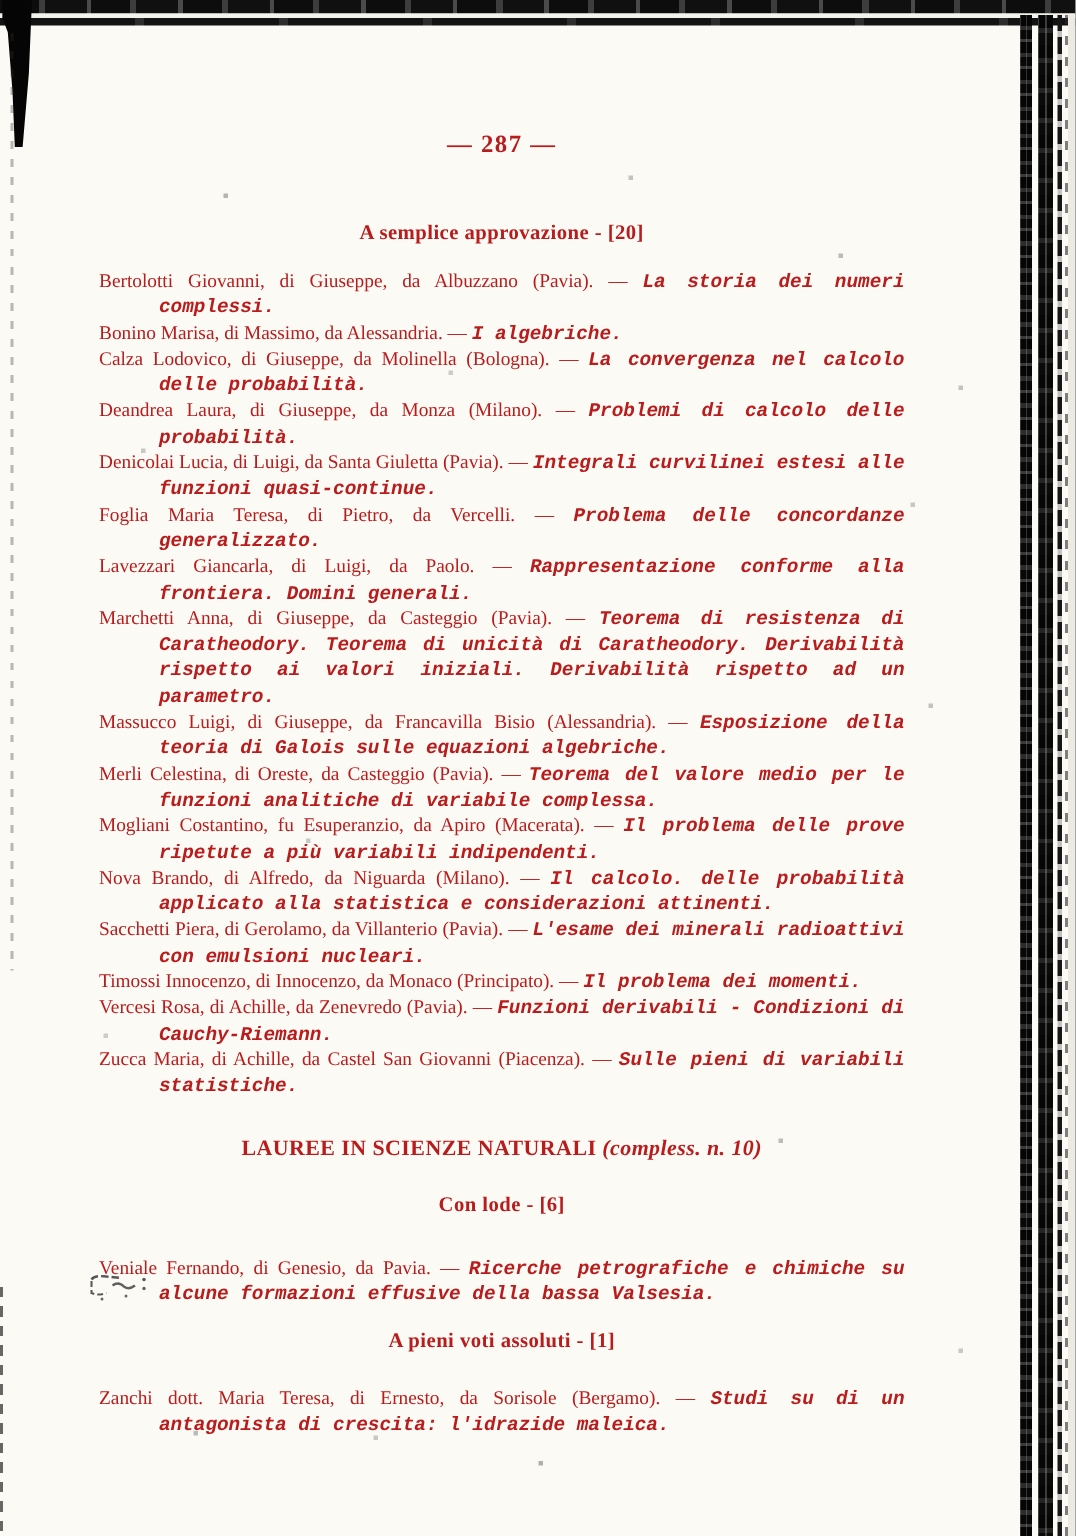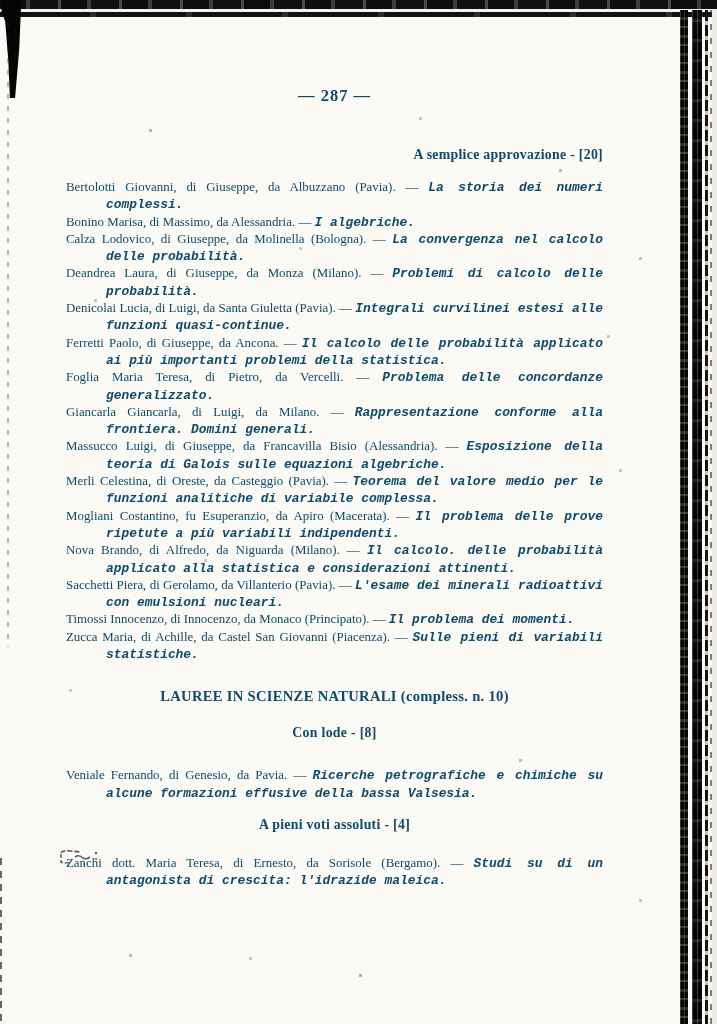--- a/index.html
+++ b/index.html
@@ -2,21 +2,21 @@
 <html><head>
 <meta charset="utf-8">
 <style>
   html,body{margin:0;padding:0;background:#555;}
   .page{
     position:relative;
     width:717px;height:1024px;
     background:#fbfaf5;
     overflow:hidden;
     font-family:"Liberation Serif", serif;
-    color:#0c4a6e;
+    color:#b91c1c;
     margin:0 auto;
   }
   
   .topbar1{position:absolute;left:0;top:0;width:717px;height:9px;
     background:repeating-linear-gradient(90deg,#0d0d0d 0 26px,#3d3d3d 26px 30px,#101010 30px 58px,#4a4a4a 58px 61px);}
   .topbar2{position:absolute;left:0;top:9px;width:717px;height:3px;background:#f3f2ec;}
   .topbar3{position:absolute;left:0;top:12px;width:717px;height:5px;
     background:repeating-linear-gradient(90deg,#131313 0 90px,#2e2e2e 90px 96px);}
   .left-blob{position:absolute;left:0;top:0;width:26px;height:98px;background:#050505;
     clip-path:polygon(18% 0,82% 0,74% 50%,58% 100%,38% 100%,32% 62%,20% 22%,6% 12%,6% 0);}
@@ -46,22 +46,22 @@
       520px 760px 0 1px rgba(0,0,0,.25), 130px 955px 0 1px rgba(0,0,0,.25),
       360px 975px 0 1px rgba(0,0,0,.3), 250px 958px 0 1px rgba(0,0,0,.2),
       640px 900px 0 1px rgba(0,0,0,.2), 70px 690px 0 1px rgba(0,0,0,.18),
       608px 336px 0 1px rgba(0,0,0,.2);}
   .smudge{position:absolute;left:59px;top:848px;width:54px;height:20px;opacity:.8;filter:blur(.3px);}
   
   .content{position:absolute;left:66px;top:86px;width:537px;}
   .pageno{text-align:center;font-weight:bold;font-size:16.5px;letter-spacing:1px;}
   section{margin:0;}
   .heading{margin:0;text-align:center;font-weight:bold;font-size:13.8px;letter-spacing:.3px;}
-  .heading .h-italic{font-weight:bold;}
-  #sections section:nth-of-type(1) .heading{margin-top:41px;margin-bottom:16px;text-align:right;}
+  .heading .h-italic{font-style:italic;font-weight:bold;}
+  #sections section:nth-of-type(1) .heading{margin-top:41px;margin-bottom:16px;}
   #sections section:nth-of-type(2) .heading{margin-top:25px;font-size:14.6px;}
   #sections section:nth-of-type(3) .heading{margin-top:20px;margin-bottom:26px;}
   #sections section:nth-of-type(4) .heading{margin-top:15px;margin-bottom:22px;}
   .entries{margin:0;}
   .entry{margin:0;font-size:12.9px;line-height:16.3px;text-align:justify;
     padding-left:40px;text-indent:-40px;}
   .entry .ethesis{font-style:italic;font-weight:bold;font-family:Liberation Mono, monospace;}
 </style>
 </head>
 <body>
@@ -101,58 +101,59 @@
   <p class="entry"><span class="ename">Bonino Marisa, di Massimo, da Alessandria.</span><span class="dash"> — </span><span class="ethesis">I algebriche.</span></p>
 
 
   <p class="entry"><span class="ename">Calza Lodovico, di Giuseppe, da Molinella (Bologna).</span><span class="dash"> — </span><span class="ethesis">La convergenza nel calcolo delle probabilità.</span></p>
 
 
   <p class="entry"><span class="ename">Deandrea Laura, di Giuseppe, da Monza (Milano).</span><span class="dash"> — </span><span class="ethesis">Problemi di calcolo delle probabilità.</span></p>
 
   <p class="entry"><span class="ename">Denicolai Lucia, di Luigi, da Santa Giuletta (Pavia).</span><span class="dash"> — </span><span class="ethesis">Integrali curvilinei estesi alle funzioni quasi-continue.</span></p>
 
-  <p class="entry"><span class="ename">Ferretti Paolo, di Giuseppe, da Ancona.</span><span class="dash"> — </span><span class="ethesis">Il calcolo delle probabilità applicato ai più importanti problemi della statistica.</span></p>
 
   <p class="entry"><span class="ename">Foglia Maria Teresa, di Pietro, da Vercelli.</span><span class="dash"> — </span><span class="ethesis">Problema delle concordanze generalizzato.</span></p>
 
-  <p class="entry"><span class="ename">Giancarla Giancarla, di Luigi, da Milano.</span><span class="dash"> — </span><span class="ethesis">Rappresentazione conforme alla frontiera. Domini generali.</span></p>
+  <p class="entry"><span class="ename">Lavezzari Giancarla, di Luigi, da Paolo.</span><span class="dash"> — </span><span class="ethesis">Rappresentazione conforme alla frontiera. Domini generali.</span></p>
 
+  <p class="entry"><span class="ename">Marchetti Anna, di Giuseppe, da Casteggio (Pavia).</span><span class="dash"> — </span><span class="ethesis">Teorema di resistenza di Caratheodory. Teorema di unicità di Caratheodory. Derivabilità rispetto ai valori iniziali. Derivabilità rispetto ad un parametro.</span></p>
 
   <p class="entry"><span class="ename">Massucco Luigi, di Giuseppe, da Francavilla Bisio (Alessandria).</span><span class="dash"> — </span><span class="ethesis">Esposizione della teoria di Galois sulle equazioni algebriche.</span></p>
 
   <p class="entry"><span class="ename">Merli Celestina, di Oreste, da Casteggio (Pavia).</span><span class="dash"> — </span><span class="ethesis">Teorema del valore medio per le funzioni analitiche di variabile complessa.</span></p>
 
   <p class="entry"><span class="ename">Mogliani Costantino, fu Esuperanzio, da Apiro (Macerata).</span><span class="dash"> — </span><span class="ethesis">Il problema delle prove ripetute a più variabili indipendenti.</span></p>
 
   <p class="entry"><span class="ename">Nova Brando, di Alfredo, da Niguarda (Milano).</span><span class="dash"> — </span><span class="ethesis">Il calcolo. delle probabilità applicato alla statistica e considerazioni attinenti.</span></p>
 
 
   <p class="entry"><span class="ename">Sacchetti Piera, di Gerolamo, da Villanterio (Pavia).</span><span class="dash"> — </span><span class="ethesis">L'esame dei minerali radioattivi con emulsioni nucleari.</span></p>
 
   <p class="entry"><span class="ename">Timossi Innocenzo, di Innocenzo, da Monaco (Principato).</span><span class="dash"> — </span><span class="ethesis">Il problema dei momenti.</span></p>
 
+  <p class="entry"><span class="ename">Vercesi Rosa, di Achille, da Zenevredo (Pavia).</span><span class="dash"> — </span><span class="ethesis">Funzioni derivabili - Condizioni di Cauchy-Riemann.</span></p>
 
   <p class="entry"><span class="ename">Zucca Maria, di Achille, da Castel San Giovanni (Piacenza).</span><span class="dash"> — </span><span class="ethesis">Sulle pieni di variabili statistiche.</span></p>
 </div>
   </section>
 
   <section>
     <h2 class="heading"><span class="h-main">LAUREE IN SCIENZE NATURALI</span><span class="h-italic"> (compless. n. 10)</span></h2>
     <div class="entries"></div>
   </section>
 
   <section>
-    <h2 class="heading"><span class="h-main">Con lode - [8]</span></h2>
+    <h2 class="heading"><span class="h-main">Con lode - [6]</span></h2>
     <div class="entries">
   <p class="entry"><span class="ename">Veniale Fernando, di Genesio, da Pavia.</span><span class="dash"> — </span><span class="ethesis">Ricerche petrografiche e chimiche su alcune formazioni effusive della bassa Valsesia.</span></p>
 </div>
   </section>
 
   <section>
-    <h2 class="heading"><span class="h-main">A pieni voti assoluti - [4]</span></h2>
+    <h2 class="heading"><span class="h-main">A pieni voti assoluti - [1]</span></h2>
     <div class="entries">
   <p class="entry"><span class="ename">Zanchi dott. Maria Teresa, di Ernesto, da Sorisole (Bergamo).</span><span class="dash"> — </span><span class="ethesis">Studi su di un antagonista di crescita: l'idrazide maleica.</span></p>
 </div>
   </section>
 </div>
   </div>
 </div>
 
 </body></html>

